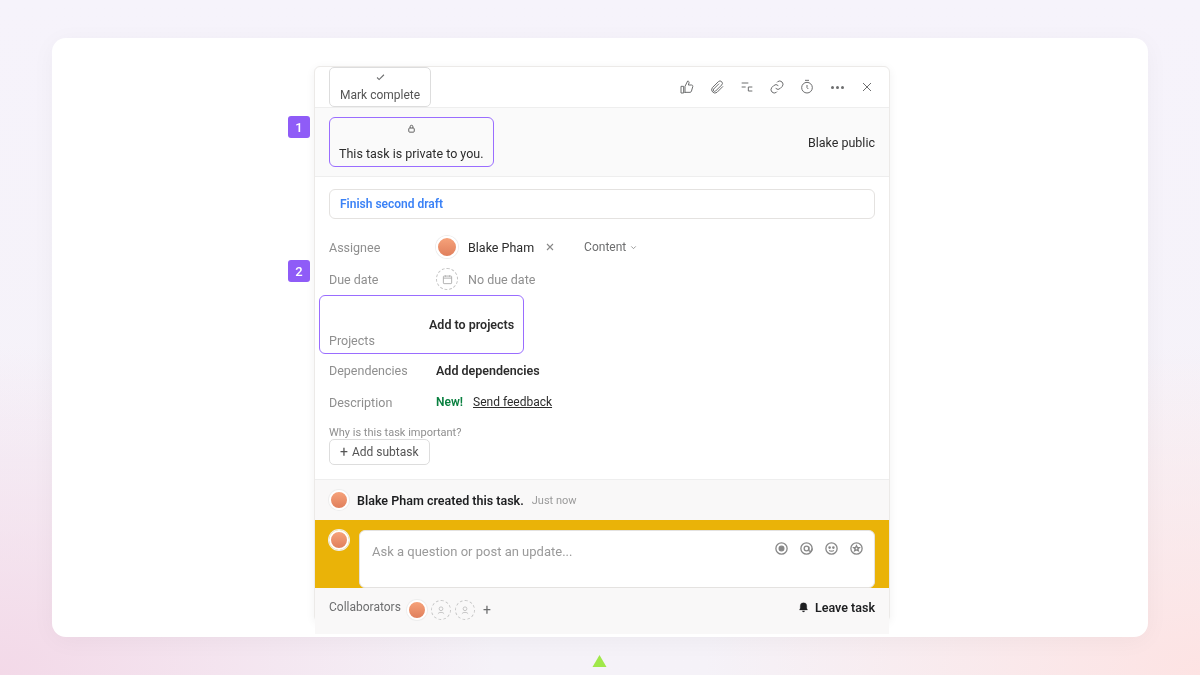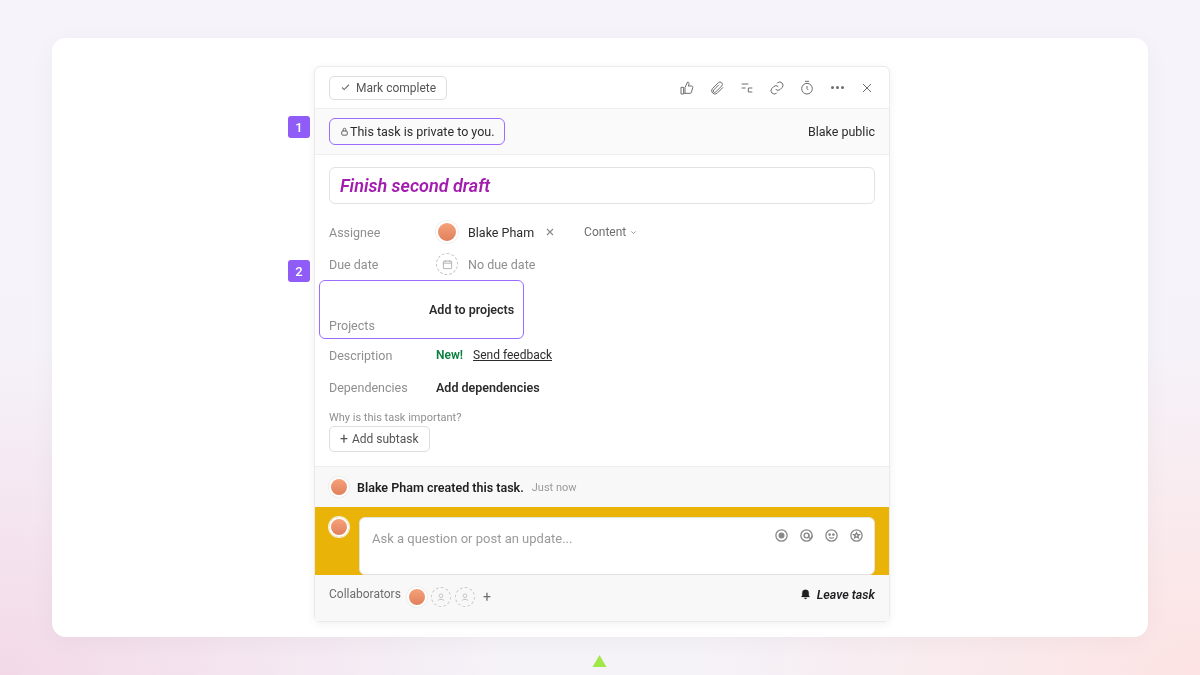--- a/index.html
+++ b/index.html
@@ -33,48 +33,48 @@
 .topbar {
   height: 42px; display: flex; align-items: center;
   padding: 0 14px;
   border-bottom: 1px solid #eee;
   gap: 10px;
 }
 .btn-complete {
   display: flex; align-items: center; gap: 5px;
   border: 1px solid #ddd; border-radius: 5px;
   padding: 4px 10px; font-size: 12px; color: #555;
-  cursor: pointer; background: #fff;
+  cursor: pointer; background: #fff; flex-direction: column;
 }
 .check-svg { width: 11px; height: 11px; }
 .top-icons { margin-left: auto; display: flex; gap: 14px; align-items: center; }
 .top-icons .ic { width: 16px; height: 16px; color: #6d6e6f; cursor: pointer; display: flex; align-items: center; justify-content: center; }
 .ic svg { width: 16px; height: 16px; stroke: #6d6e6f; fill: none; stroke-width: 1.5; }
 .dots { display: flex; gap: 2px; }
 .dots span { width: 3px; height: 3px; border-radius: 50%; background: #6d6e6f; }
 
 .privacy-row {
   display: flex; align-items: center;
   padding: 9px 14px; background: #fafafa;
   border-bottom: 1px solid #eee;
 }
 .badge-highlight {
-  display: inline-flex; align-items: center; gap: 0;
+  display: inline-flex; align-items: center; gap: 12px;
   border: 1.5px solid #9a6dff; border-radius: 6px;
-  padding: 5px 9px; font-size: 12.5px; color: #2c2c2c;
+  padding: 5px 9px; font-size: 12.5px; color: #2c2c2c; flex-direction: column;
 }
 .lock-svg { width: 11px; height: 11px; }
 .make-public { margin-left: auto; font-size: 12.5px; color: #2c2c2c; cursor: pointer; }
 
 .body-area { padding: 12px 14px 0 14px; flex: 1; display: flex; flex-direction: column; }
 .title-frame {
   border: 1px solid #e4e2e0; border-radius: 6px;
   padding: 7px 10px; margin-bottom: 12px;
 }
-.title-frame h1 { font-size: 18px; font-weight: 600; color: #a21caf; font-style: italic; }
+.title-frame h1 { font-size: 12px; font-weight: 600; color: #3b82f6; }
 
 .field-row {
   display: flex; align-items: center; min-height: 32px;
   font-size: 12.5px;
 }
 .field-label { width: 107px; color: #8f8f8f; }
 .field-value { color: #2c2c2c; display: flex; align-items: center; gap: 10px; }
 .avatar { width: 22px; height: 22px; border-radius: 50%; background: linear-gradient(#f6a27a,#e07f5c); border: 2px solid #fff; box-shadow: 0 0 0 1px #eee; }
 .avatar.sm { width: 20px; height: 20px; }
 .assignee-x { width: 12px; height: 12px; color: #888; cursor: pointer; }
@@ -134,21 +134,21 @@
 .comment-icons svg { width: 15px; height: 15px; stroke: #888; fill: none; stroke-width: 1.4; }
 
 .footer {
   display: flex; align-items: flex-start; padding: 12px 14px 14px 14px;
   background: #f9f8f8; font-size: 12px; color: #6d6e6f;
 }
 .collab-group { display: flex; align-items: center; gap: 4px; margin-left: 6px; }
 .collab-circle { width: 20px; height: 20px; border: 1.5px dashed #c5c5c5; border-radius: 50%; display: flex; align-items: center; justify-content: center; }
 .collab-circle svg { width: 10px; height: 10px; }
 .collab-add { width: 16px; text-align: center; cursor: pointer; color: #6d6e6f; font-size: 14px; }
-.leave-task { margin-left: auto; font-size: 12.5px; color: #1e1f21; font-weight: 600; display: flex; align-items: center; gap: 5px; cursor: pointer; font-style: italic; }
+.leave-task { margin-left: auto; font-size: 12.5px; color: #1e1f21; font-weight: 600; display: flex; align-items: center; gap: 5px; cursor: pointer; }
 .bell { width: 13px; height: 13px; }
 
 .num-marker {
   position: absolute; width: 22px; height: 22px;
   background: #8f5cf7; color: #fff;
   display: flex; align-items: center; justify-content: center;
   font-size: 13px; border-radius: 3px; font-weight: 500;
 }
 .brand {
   position: absolute; bottom: 8px; left: 50%; transform: translateX(-50%);
@@ -265,30 +265,30 @@
     </div>
 
     <div class="field-row">
       <div class="proj-highlight">
         <div class="field-label">Projects</div>
         <span class="proj-link">Add to projects</span>
       </div>
     </div>
 
     <div class="field-row">
+      <div class="field-label">Dependencies</div>
+      <span class="dep-link">Add dependencies</span>
+    </div>
+
+    <div class="field-row">
       <div class="field-label">Description</div>
       <div class="field-value">
         <span class="new-badge">New!</span>
         <span class="feedback-link">Send feedback</span>
       </div>
-    </div>
-
-    <div class="field-row">
-      <div class="field-label">Dependencies</div>
-      <span class="dep-link">Add dependencies</span>
     </div>
 
     <div class="desc-placeholder">Why is this task important?</div>
 
     <div class="add-subtask">
       <span class="plus">+</span>
       <span>Add subtask</span>
     </div>
   </div>
 

